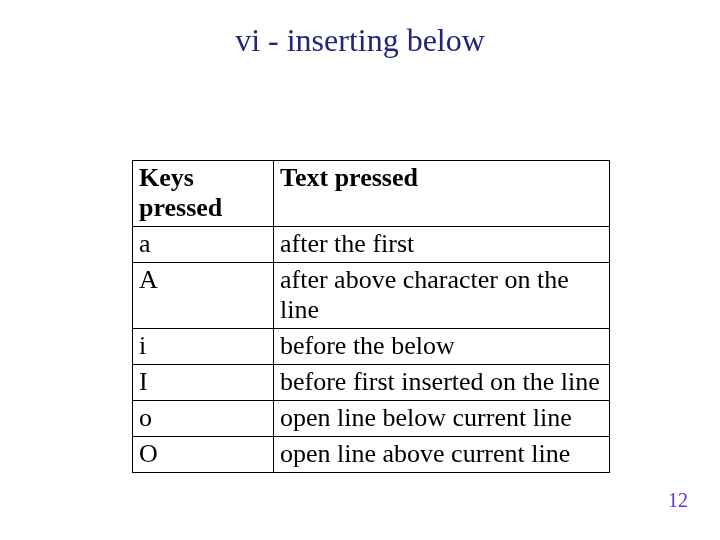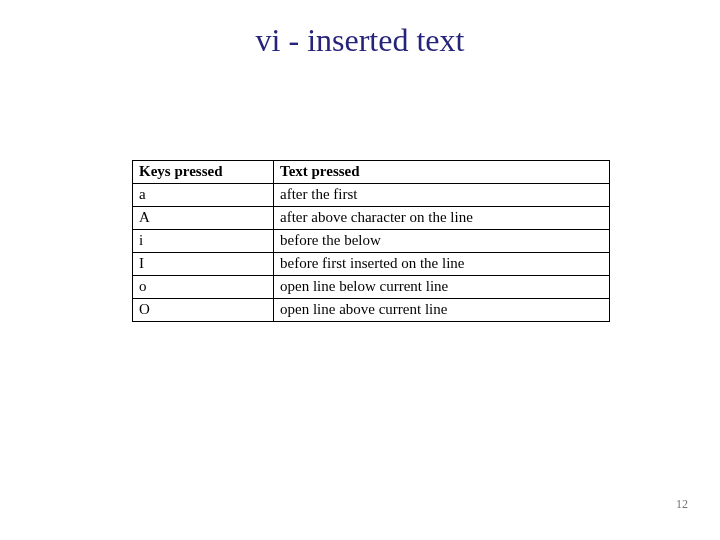--- a/index.html
+++ b/index.html
@@ -27,43 +27,43 @@
     font-size: 32px;
     color: #26247a;
     font-weight: normal;
   }
   .tbl {
     position: absolute;
     left: 132px;
     top: 160px;
     width: 478px;
     border-collapse: collapse;
-    font-size: 15px;
+    font-size: 26px;
   }
   .tbl td {
     border: 1px solid #000;
     padding: 2px 6px 3px 6px;
     vertical-align: top;
   }
   .tbl .col-key  { width: 128px; }
   .tbl .hdr { font-weight: bold; }
   .pagenum {
     position: absolute;
     right: 32px;
     bottom: 28px;
-    font-size: 12px;
-    color: #737373;
+    font-size: 20px;
+    color: #6d28d9;
   }
 </style>
 </head>
 <body>
 
 <div class="slide">
 
-  <div class="title">vi - inserted text</div>
+  <div class="title">vi - inserting below</div>
 
   <table class="tbl">
     <tbody>
         <tr>
       <td class="col-key hdr">Keys pressed</td>
       <td class="hdr">Text pressed</td>
     </tr>
     <tr>
       <td class="col-key">a</td>
       <td>after the first</td>

